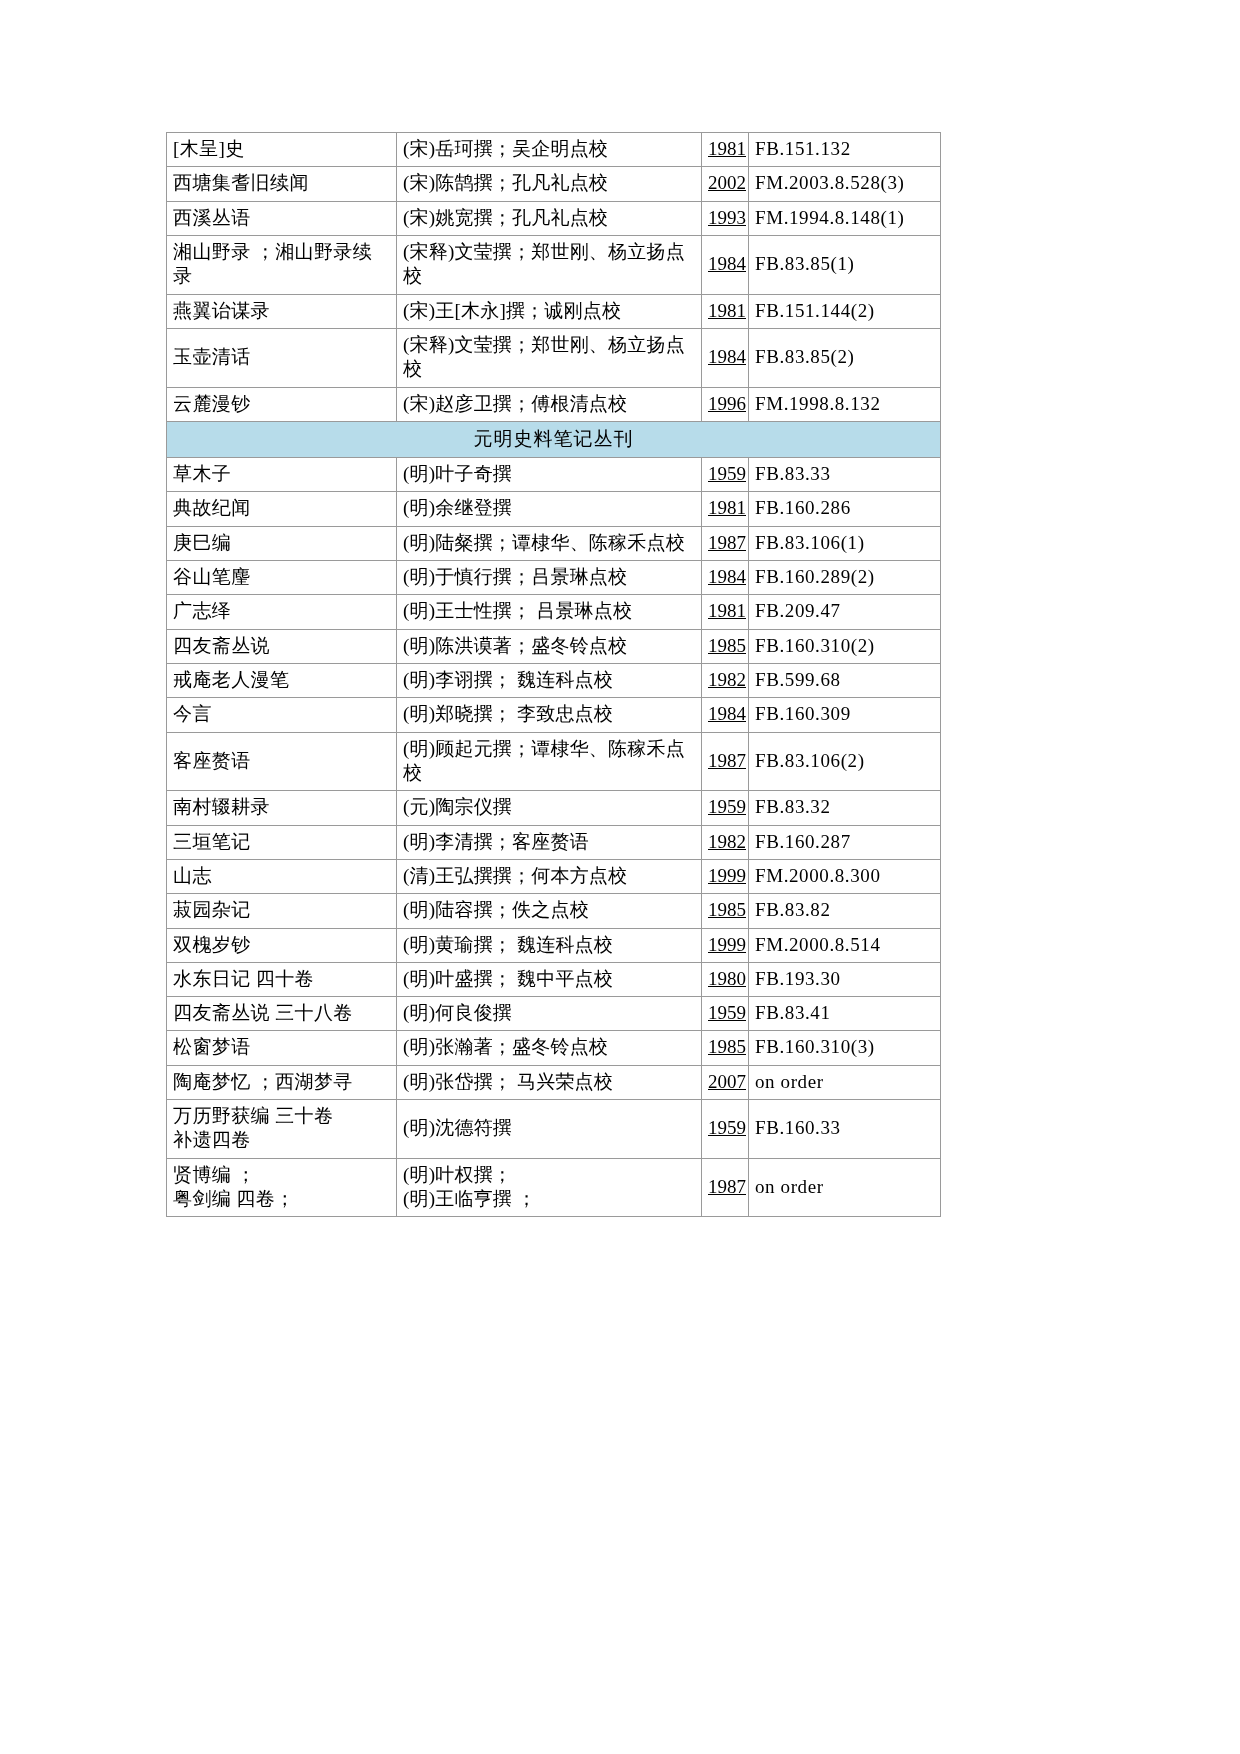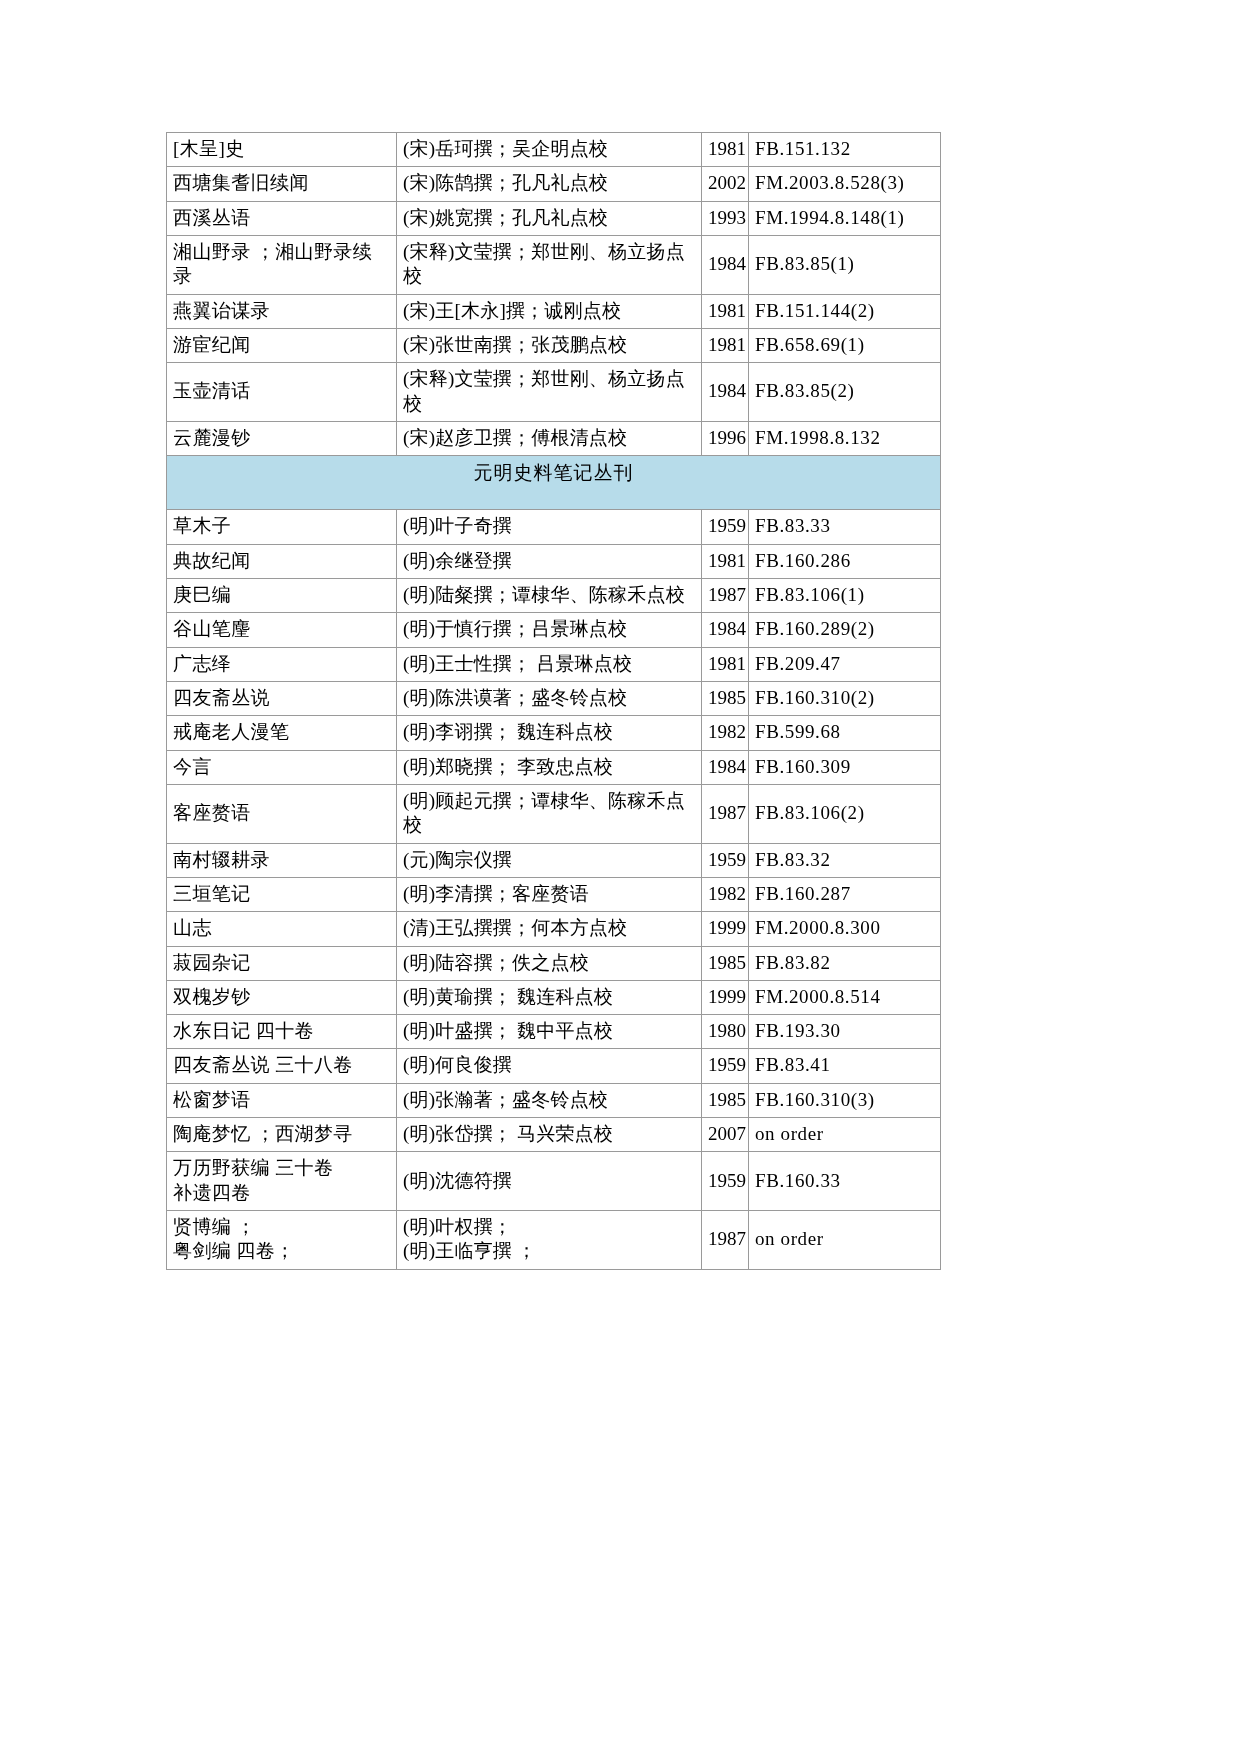--- a/index.html
+++ b/index.html
@@ -43,30 +43,31 @@
   }
   td.author-cell {
     letter-spacing: 0.2px;
     border-radius: 13px;
   }
   td.year-cell {
     text-align: right;
     font-family: "Liberation Serif", "DejaVu Serif", serif;
     letter-spacing: 0px;
     white-space: nowrap;
+    text-decoration: underline;
   }
   td.call-cell {
     letter-spacing: 0.6px;
     white-space: nowrap;
   }
   tr.section-row td {
     background: #b7dcea;
     text-align: center;
     font-size: 19px;
-    padding: 5px 6px 24px 6px;
+    padding: 5px 6px 6px 6px;
     letter-spacing: 1px;
   }
 </style>
 </head>
 <body>
 
 <div class="page">
   <table class="book-table">
     <colgroup>
       <col class="c-title">
@@ -99,26 +100,20 @@
           <td class="year-cell">1984</td>
           <td class="call-cell">FB.83.85(1)</td>
         </tr>
         <tr>
           <td class="title-cell">燕翼诒谋录</td>
           <td class="author-cell">(宋)王[木永]撰；诚刚点校</td>
           <td class="year-cell">1981</td>
           <td class="call-cell">FB.151.144(2)</td>
         </tr>
         <tr>
-          <td class="title-cell">游宦纪闻</td>
-          <td class="author-cell">(宋)张世南撰；张茂鹏点校</td>
-          <td class="year-cell">1981</td>
-          <td class="call-cell">FB.658.69(1)</td>
-        </tr>
-        <tr>
           <td class="title-cell">玉壶清话</td>
           <td class="author-cell">(宋释)文莹撰；郑世刚、杨立扬点校</td>
           <td class="year-cell">1984</td>
           <td class="call-cell">FB.83.85(2)</td>
         </tr>
         <tr>
           <td class="title-cell">云麓漫钞</td>
           <td class="author-cell">(宋)赵彦卫撰；傅根清点校</td>
           <td class="year-cell">1996</td>
           <td class="call-cell">FM.1998.8.132</td>

